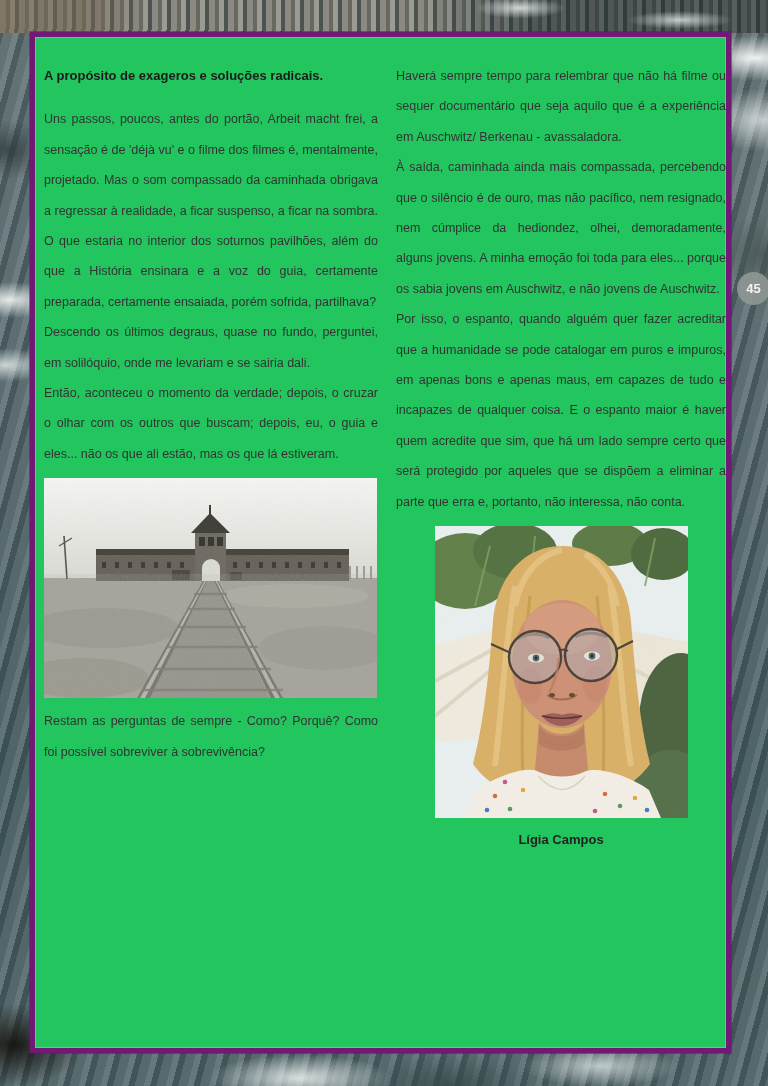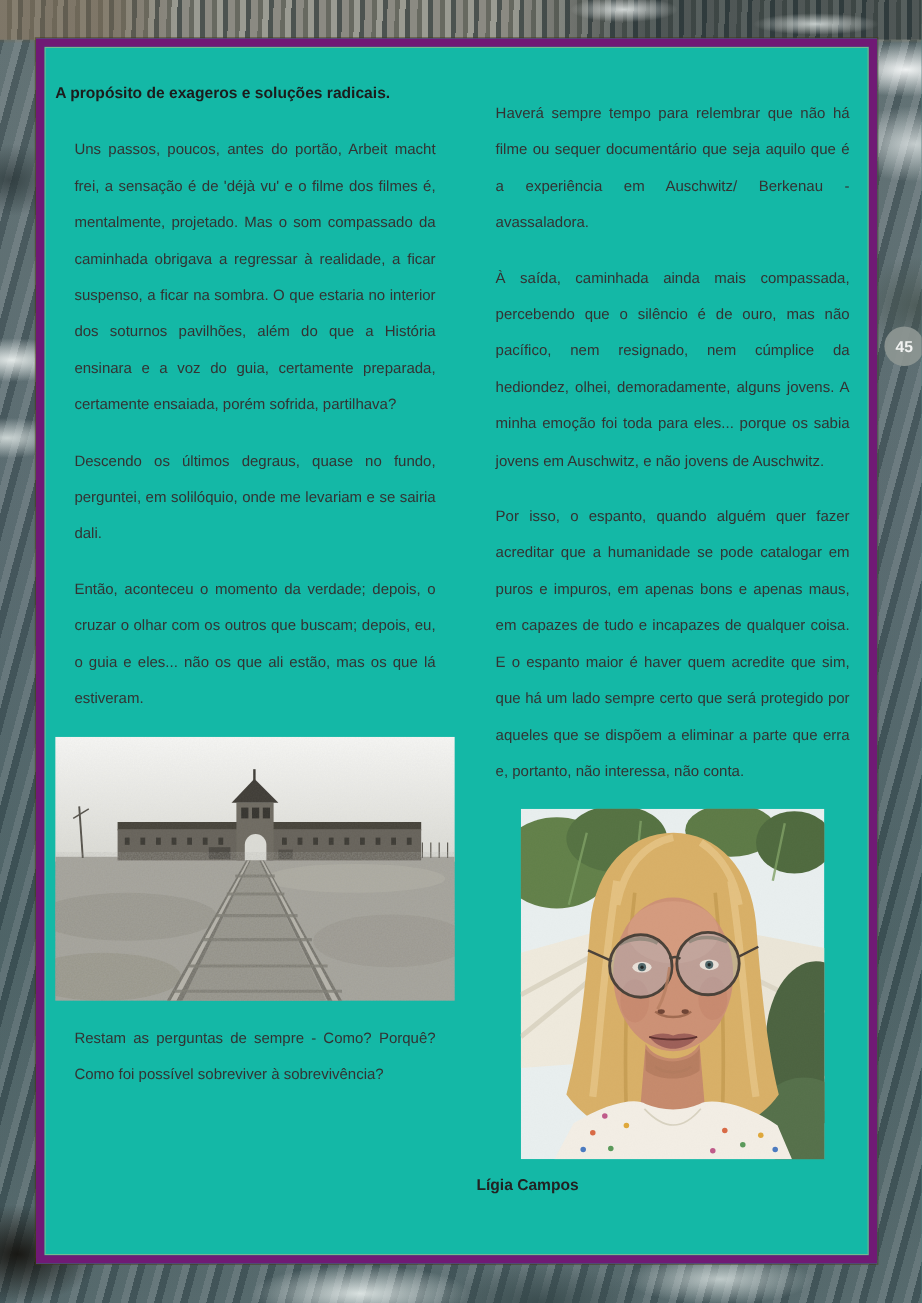--- a/index.html
+++ b/index.html
@@ -28,36 +28,36 @@
     background-image:
       radial-gradient(ellipse 60px 14px at 520px 8px, rgba(240,245,244,.8), rgba(240,245,244,0) 75%),
       radial-gradient(ellipse 70px 12px at 680px 20px, rgba(235,242,240,.75), rgba(235,242,240,0) 75%),
       linear-gradient(90deg, rgba(116,102,82,.55) 0 90px, rgba(116,102,82,0) 150px 55%, rgba(20,36,42,.5) 70% 100%),
       repeating-linear-gradient(91deg, #8b8a82 0 6px, #676960 6px 10px, #9a9b92 10px 15px, #4c5350 15px 19px);
   }
   .page {
     position: absolute; left: 30px; top: 32px;
     width: 701px; height: 1021px;
     box-sizing: border-box;
-    background: #14b8a6;
-    border: 7px solid #701a75;
+    background: #22c55e;
+    border: 5px solid #701a75;
     box-shadow: 0 0 0 1px rgba(70,55,15,.55), inset 0 0 0 1px rgba(214,190,120,.5);
     padding: 24px 0 0 9px;
     overflow: hidden;
   }
   .columns { display: flex; gap: 18px; }
   .col { width: 334px; color: #333333; font-size: 12.5px; line-height: 30.4px; text-align: justify; }
   .col.right { width: 330px; }
-  .col p { margin: 16px; }
+  .col p { margin: 0; }
   .article-title { font-weight: bold; color: #1c1c1c; font-size: 13px; margin: 0 0 13px 0; text-align: left; }
   .photo-auschwitz { width: 333px; height: 220px; margin: 9px 0 8px 0; }
   .photo-auschwitz svg { display: block; width: 100%; height: 100%; }
   .photo-portrait { width: 253px; height: 292px; margin: 9px auto 12px auto; }
   .photo-portrait svg { display: block; width: 100%; height: 100%; }
-  .caption { font-weight: bold; color: #222; font-size: 13px; line-height: 20px; }
+  .caption { text-align: center; font-weight: bold; color: #222; font-size: 13px; line-height: 20px; }
   .page-badge {
     position: absolute; left: 737px; top: 272px;
     width: 33px; height: 33px; border-radius: 50%;
     background: rgba(141,150,146,.93);
     color: #f2f3f2; font-size: 13px; font-weight: bold;
     display: flex; align-items: center; justify-content: center;
   }
 </style>
 </head>
 <body>

